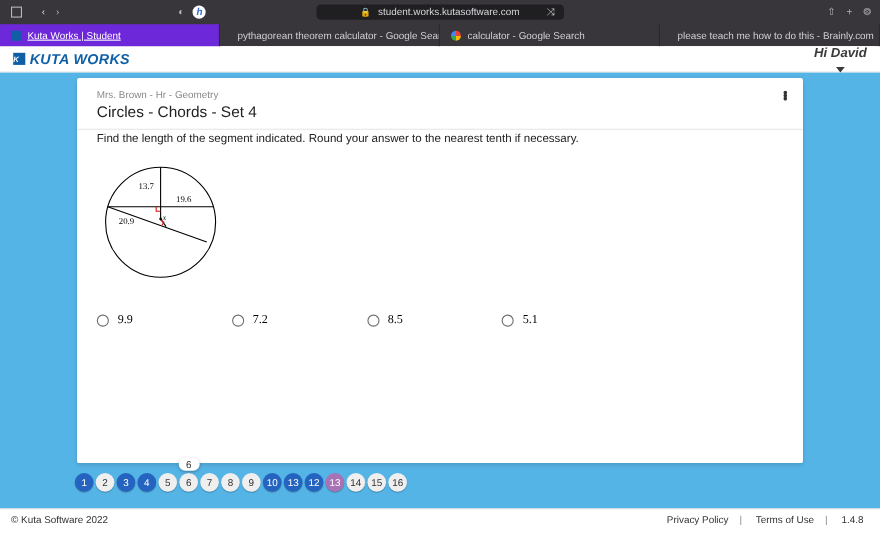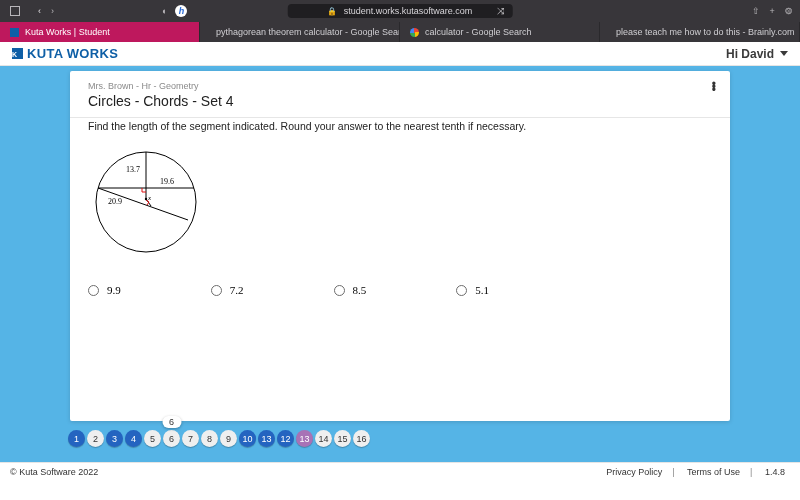--- a/index.html
+++ b/index.html
@@ -6,28 +6,28 @@
   html, body { width: 800px; height: 500px; font-family: -apple-system, Helvetica, Arial, sans-serif; overflow: hidden; background:#fff;}
   
   .chrome { background:#38363a; color:#b8b6ba; }
   .chrome-top { height:22px; display:flex; align-items:center; font-size:9px; position:relative;}
   .ct-left { display:flex; align-items:center; gap:8px; padding-left:10px;}
   .ct-nav { display:flex; gap:10px; margin-left:10px;}
   .ct-center { position:absolute; left:50%; transform:translateX(-50%); display:flex; align-items:center; gap:6px; background:#1f1e21; padding:2px 40px; border-radius:4px; color:#d7d5d9;}
   .ct-right { position:absolute; right:8px; display:flex; gap:10px; align-items:center;}
   .chrome-tabs { height:20px; display:flex; font-size:9px; }
   .tab { flex:0 0 200px; border-right:1px solid #2a292c; display:flex; align-items:center; padding:0 10px; gap:6px; color:#cfced2; overflow:hidden; white-space:nowrap;}
-  .tab.active { background:#be185d; color:#fff;}
+  .tab.active { background:#6d28d9; color:#fff;text-decoration:underline;}
   .tab .ticon { width:9px; height:9px; display:inline-block; }
   .sq { width:10px;height:10px;border:1px solid #b8b6ba; display:inline-block;}
   
-  .app-header { height:24px; background:#fff; display:flex; align-items:center; justify-content:space-between; padding:0 12px; border-bottom:1px solid #e5e5e5;}
+  .app-header { height:24px; background:#fff; display:flex; align-items:center; justify-content:space-between; padding:0 12px; border-bottom:1px solid #e5e5e5;font-style:italic;}
   .brand { display:flex; align-items:center; gap:4px; color:#0e5fa6; font-weight:700; font-size:13px; letter-spacing:.3px;}
   .brand .logo { width:11px;height:11px; background:#0e5fa6; white-space:nowrap; font-size:7px; color:#fff; display:inline-flex; align-items:flex-end; padding-bottom:1px;}
-  .user { color:#3a3a3a; font-weight:600; font-size:12px; display:flex; align-items:center; gap:6px;}
+  .user { color:#3a3a3a; font-weight:600; font-size:12px; display:flex; align-items:center; gap:6px;flex-direction:column;}
   .user .caret { width:0;height:0;border-left:4px solid transparent;border-right:4px solid transparent;border-top:5px solid #3a3a3a;}
   
   .stage { background:#55b4e6; height:396px; position:relative; padding-top:5px;}
   .card { background:#ffffff; width:660px; margin:0 auto; height:350px; border-radius:2px; box-shadow:0 1px 4px rgba(0,0,0,.15); padding:10px 18px 0 18px; position:relative;}
   .crumb { font-size:9px; color:#8a8a8a;}
   .title { font-size:14px; color:#222; margin-top:2px; font-family:Liberation Sans, sans-serif;}
   .kebab { position:absolute; right:14px; top:12px; font-size:12px; color:#333; line-height:3px; letter-spacing:0; }
   .kebab span{display:block;height:3px;}
   .divider { border:none;border-top:1px solid #e6e6e6; margin:8px -18px 0 -18px;}
   .prompt { font-size:10.5px; color:#222; margin-top:2px; font-family:Liberation Sans, sans-serif;}

